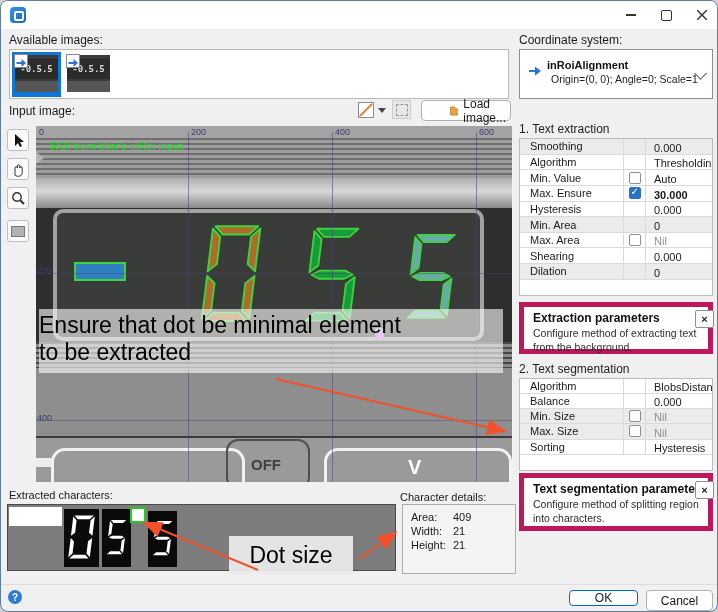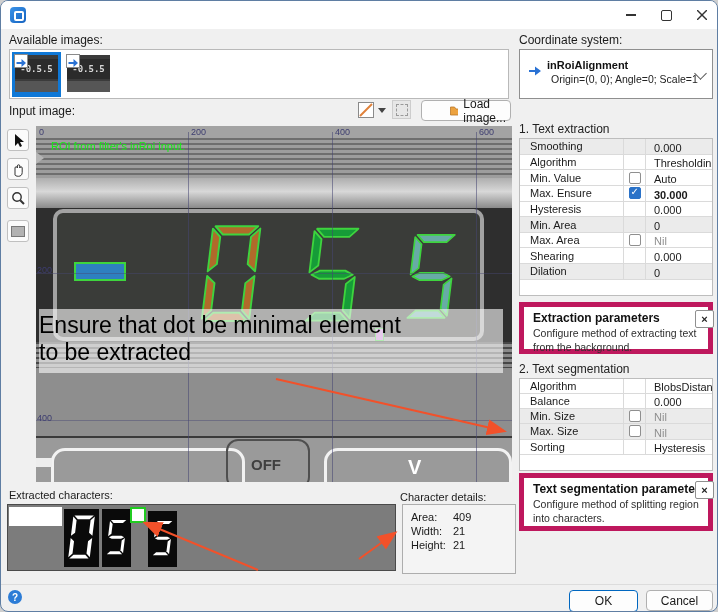--- a/index.html
+++ b/index.html
@@ -347,20 +347,21 @@
       </svg>
   </div>
   <div class="abs" style="left:129px;top:506px;width:16px;height:16px;background:#fff;border:2px solid #21cc21;box-sizing:border-box;"></div>
   <div class="abs" style="left:147px;top:510px;width:29px;height:56px;background:#0a0a0a;">
     <svg class="abs" style="left:3px;top:3px;" width="23" height="50" viewBox="-2 -2 54 88">
         <g transform="translate(10,0) skewX(-7)" fill="#fff">
           <use href="#g5"></use>
         </g>
       </svg>
   </div>
+  <div class="abs" style="left:228px;top:535px;width:124px;height:38px;background:rgba(236,236,236,0.93);display:flex;align-items:center;justify-content:center;font-size:23px;color:#000;">Dot size</div>
 
   <div class="abs" style="left:399px;top:490px;font-size:11px;color:#1b1b1b;">Character details:</div>
   <div class="abs" style="left:401px;top:503px;width:114px;height:70px;background:#f4f4f4;border:1px solid #adadad;box-sizing:border-box;">
     <div class="abs" style="left:8px;top:5px;">
       <div class="kv">
           <span class="k">Area:</span>
           <span>409</span>
         </div>
       <div class="kv">
           <span class="k">Width:</span>
@@ -368,21 +369,21 @@
         </div>
       <div class="kv">
           <span class="k">Height:</span>
           <span>21</span>
         </div>
     </div>
   </div>
 
   <div class="abs" style="left:0;top:583px;width:718px;height:1px;background:#dcdcdc;"></div>
   <div class="abs helpq" style="left:7px;top:589px;">?</div>
-  <div class="abs btn default" style="left:568px;top:589px;width:69px;height:22px;">OK</div>
+  <div class="abs btn default" style="left:568px;top:589px;width:69px;height:16px;">OK</div>
   <div class="abs btn" style="left:645px;top:589px;width:67px;height:21px;">Cancel</div>
 
   <svg class="abs" style="left:0;top:0;width:718px;height:612px;pointer-events:none;z-index:60;">
     <defs>
       <marker id="ah" markerWidth="10" markerHeight="8" refX="8.5" refY="4" orient="auto">
         <path d="M0,0 L10,4 L0,8 z" fill="#f2512a"></path>
       </marker>
     </defs>
     <line x1="275" y1="378" x2="503" y2="430" stroke="#f2512a" stroke-width="2" marker-end="url(#ah)"></line>
     <line x1="358" y1="558" x2="394" y2="532" stroke="#f2512a" stroke-width="2" marker-end="url(#ah)"></line>

